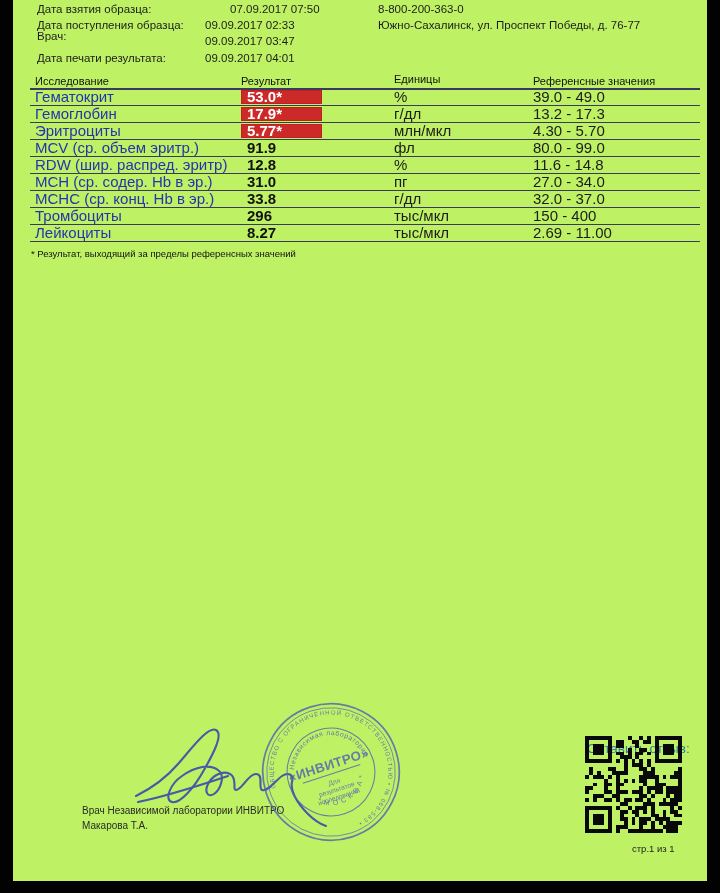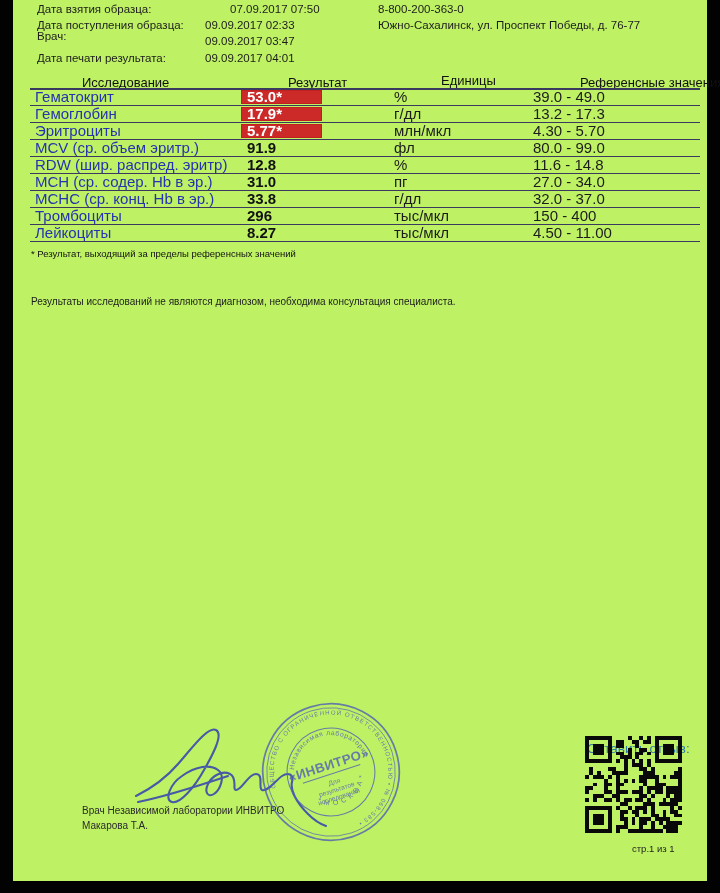--- a/index.html
+++ b/index.html
@@ -15,21 +15,21 @@
   .page { position:absolute; left:13px; top:0; width:694px; height:881px; background:#bef264; }
 
   .abs { position:absolute; white-space:nowrap; }
 
   
   .meta-label { font-size:11.5px; }
   .meta-value { font-size:11.5px; }
   .contact    { font-size:11.5px; }
 
   
-  .thead-cell { font-size:13px; color:#111;margin-left:47px; }
+  .thead-cell { font-size:11px; color:#111; }
   .thead-line { position:absolute; left:17px; width:670px; height:2px; background:#3a3a5e; }
   .trow { position:absolute; left:17px; width:670px; height:17px; border-bottom:1px solid #3a3a5e; }
   .trow .c { position:absolute; top:0; height:17px; line-height:16px; font-size:15px; white-space:nowrap; }
   .c.name  { left:5px;  color:#2433ae; }
   .c.res   { left:211px; width:81px; font-weight:bold; color:#111; padding-left:6px; }
   .c.res.flagged {
     top:1px; height:14px; line-height:14px;
     background:#cc2929; color:#fff;
     box-shadow:0 0 0 1px #c02020 inset;
   }
@@ -123,28 +123,27 @@
       <div class="trow" style="top: 208px;">
         <span class="c name clickable">Тромбоциты</span>
         <span class="c res">296</span>
         <span class="c units">тыс/мкл</span>
         <span class="c ref">150 - 400</span>
       </div>
       <div class="trow" style="top: 225px;">
         <span class="c name clickable">Лейкоциты</span>
         <span class="c res">8.27</span>
         <span class="c units">тыс/мкл</span>
-        <span class="c ref">4.50 - 11.00</span>
+        <span class="c ref">2.69 - 11.00</span>
       </div>
     </div>
 
   <div class="abs footnote" style="left:18px; top:248px;">* Результат, выходящий за пределы референсных значений</div>
 
 
-  <div class="notice" style="left:18px; top:295px; width:628px;">Результаты исследований не являются диагнозом, необходима консультация специалиста.</div>
 
   <div class="abs caption" style="left:69px; top:803px;">Врач Независимой лаборатории ИНВИТРО</div>
   <div class="abs caption" style="left:69px; top:818px;">Макарова Т.А.</div>
 
   <div class="sig-wrap">
     <svg width="235" height="112" viewBox="0 0 235 112">
       <g fill="none" stroke="#3a4aae" stroke-width="2.1" stroke-linecap="round" stroke-linejoin="round">
         <path d="M28,78 C44,70 58,60 70,46 C84,30 100,8 108,12 C116,16 104,38 96,52 C86,70 72,86 64,84 C56,82 62,66 74,58 C88,48 102,46 110,52 C118,58 112,72 106,76 C100,80 96,74 100,66 C104,58 114,52 122,56 C130,60 124,72 128,72 C134,72 140,56 148,56 C156,56 150,70 154,72 C160,74 168,62 174,58 C180,54 186,56 184,64 C182,72 188,84 200,96 C206,102 212,106 218,108"></path>
         <path d="M30,84 C60,78 96,66 120,58"></path>
       </g>

